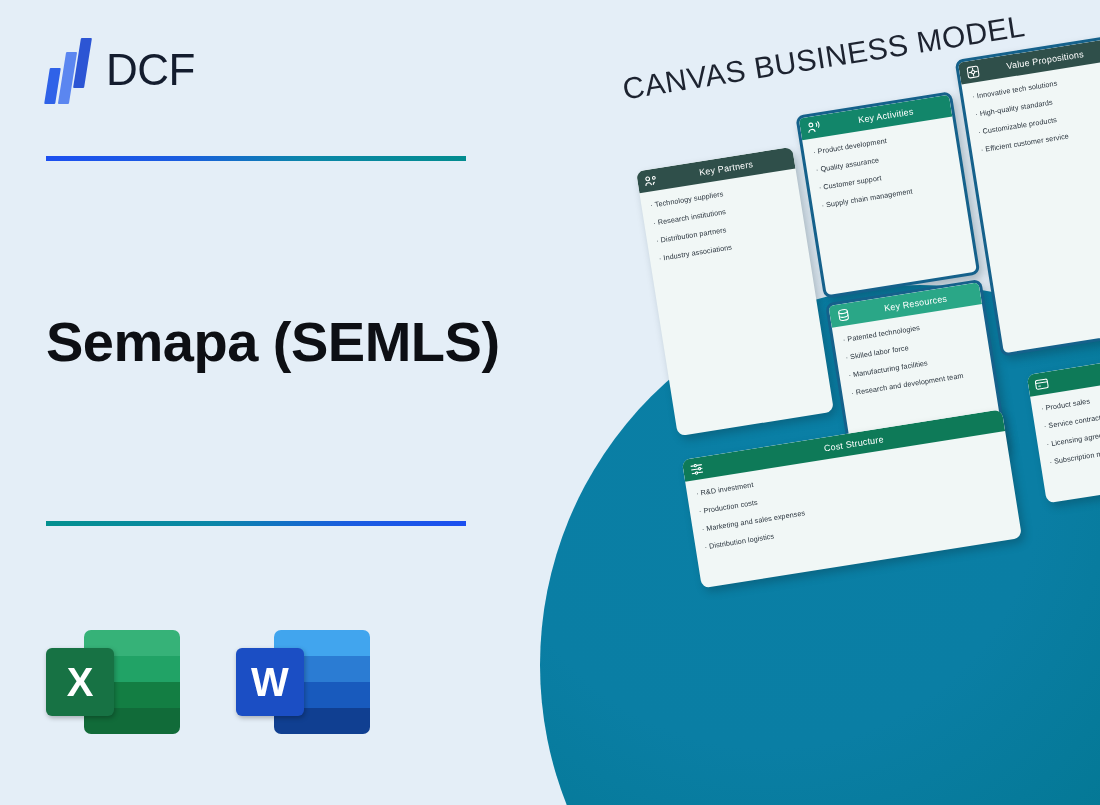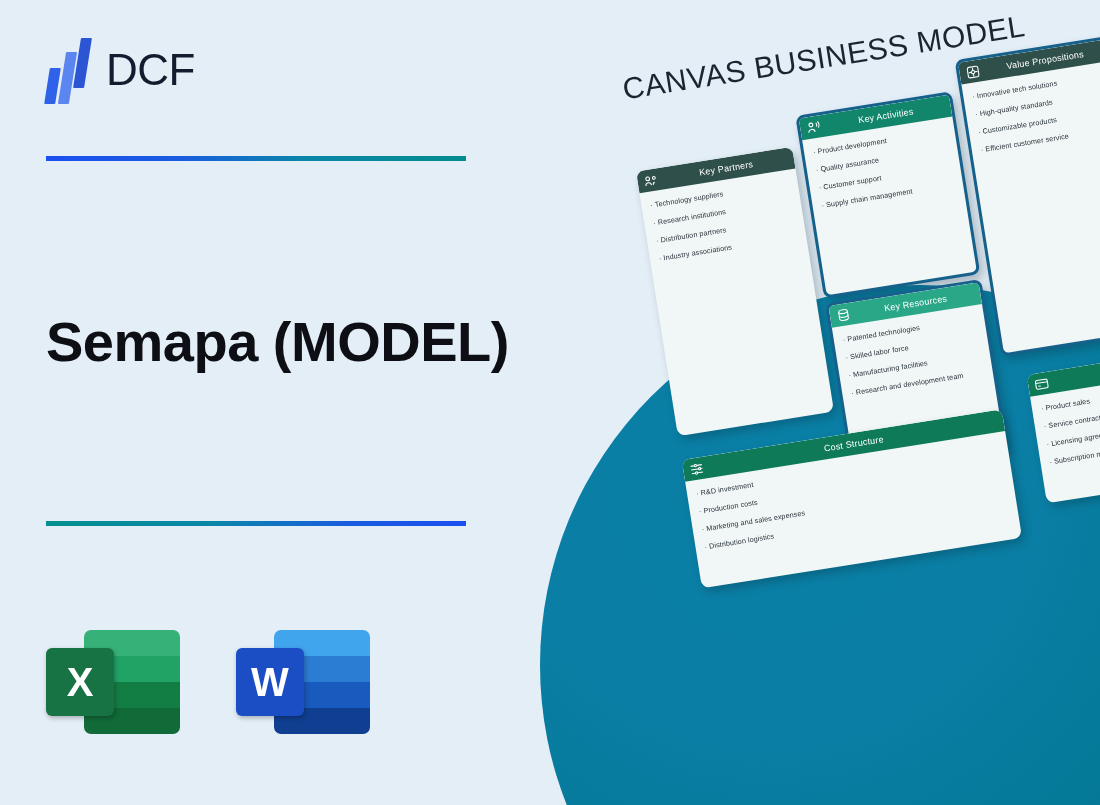--- a/index.html
+++ b/index.html
@@ -130,21 +130,21 @@
       <span class="bar bar-left"></span>
       <span class="bar bar-mid"></span>
       <span class="bar bar-right"></span>
     </div>
     <div class="logo-text">DCF</div>
   </div>
 
   <div class="divider divider-top"></div>
   <div class="divider divider-bottom"></div>
 
-  <h1 class="page-title">Semapa (MODEL)</h1>
+  <h1 class="page-title">Semapa (SEMLS)</h1>
 
   <div class="office-row">
     <div class="office-icon xl">
       <div class="oi-page">
         <span class="s1"></span>
           <span class="s2"></span>
           <span class="s3"></span>
           <span class="s4"></span>
       </div>
       <div class="oi-badge">X</div>

